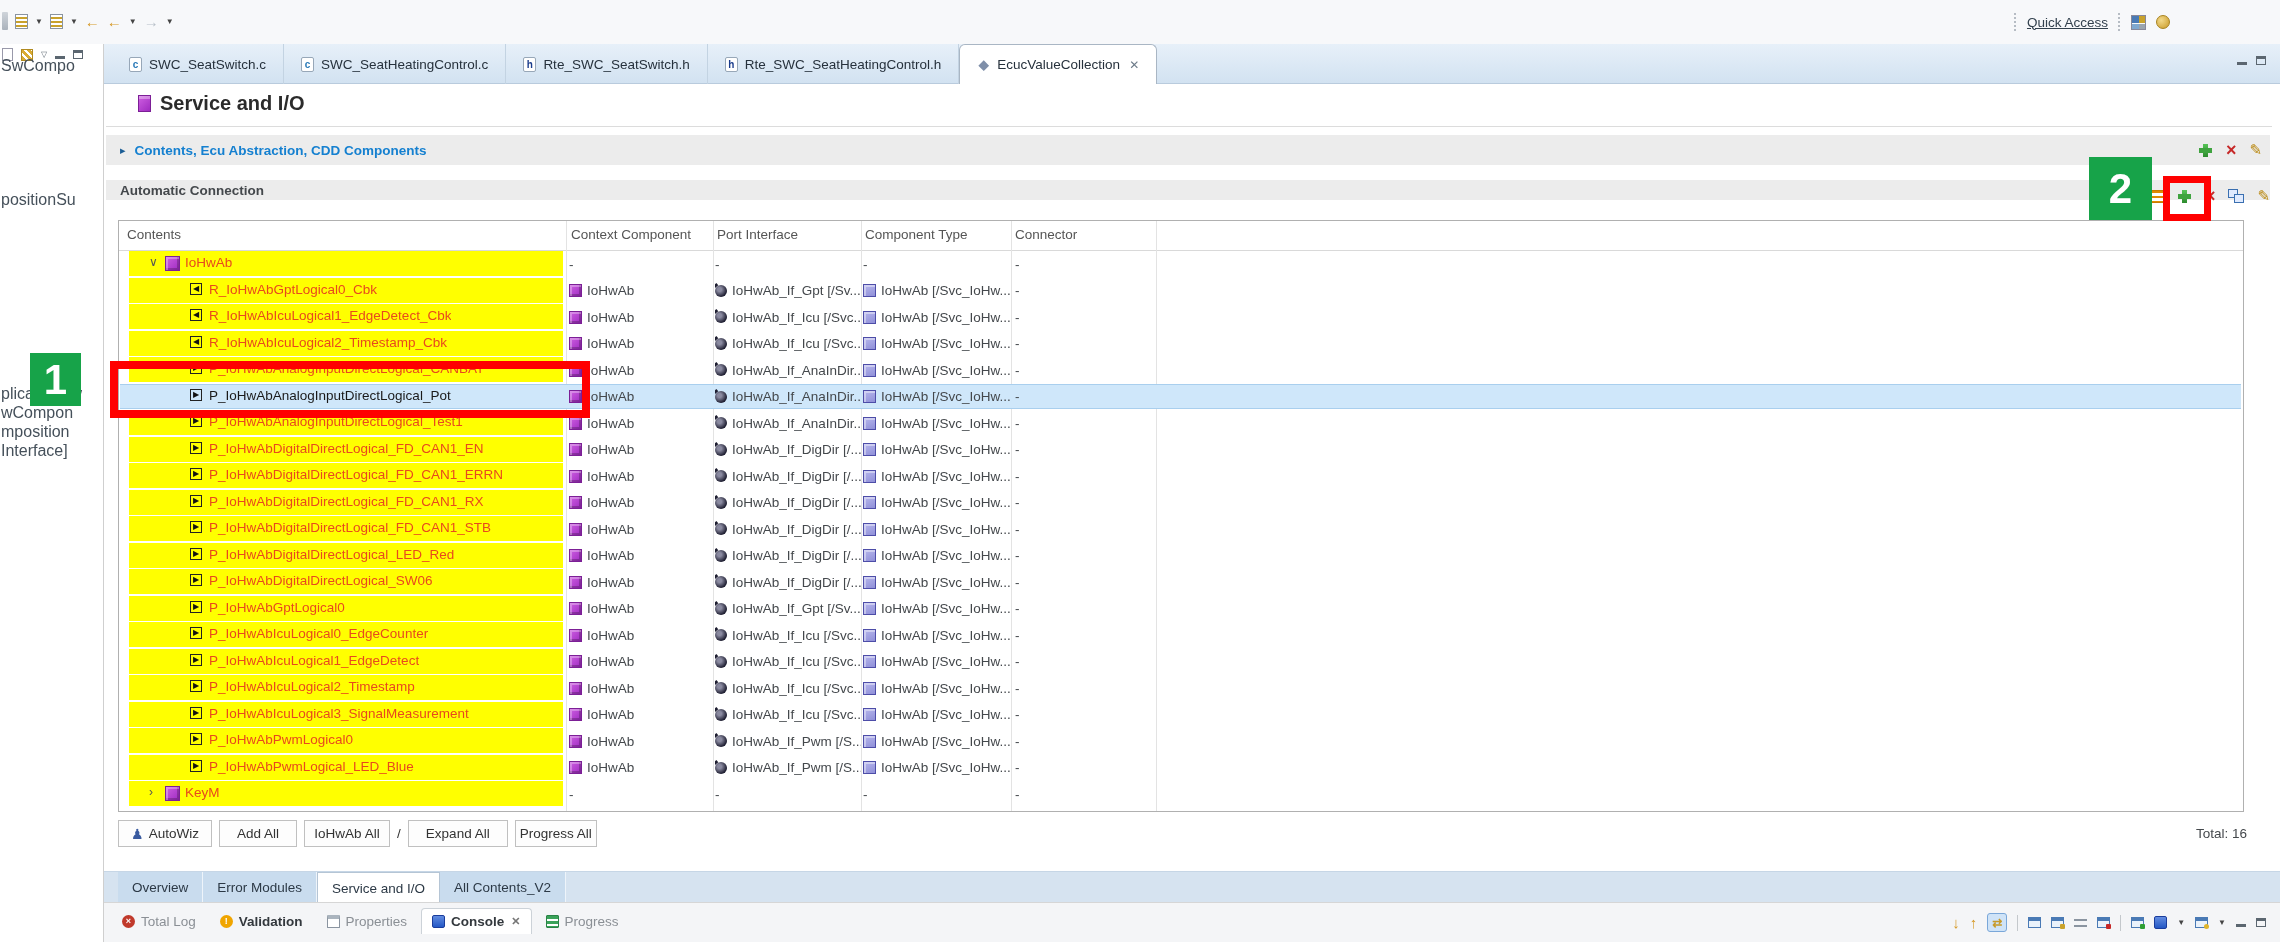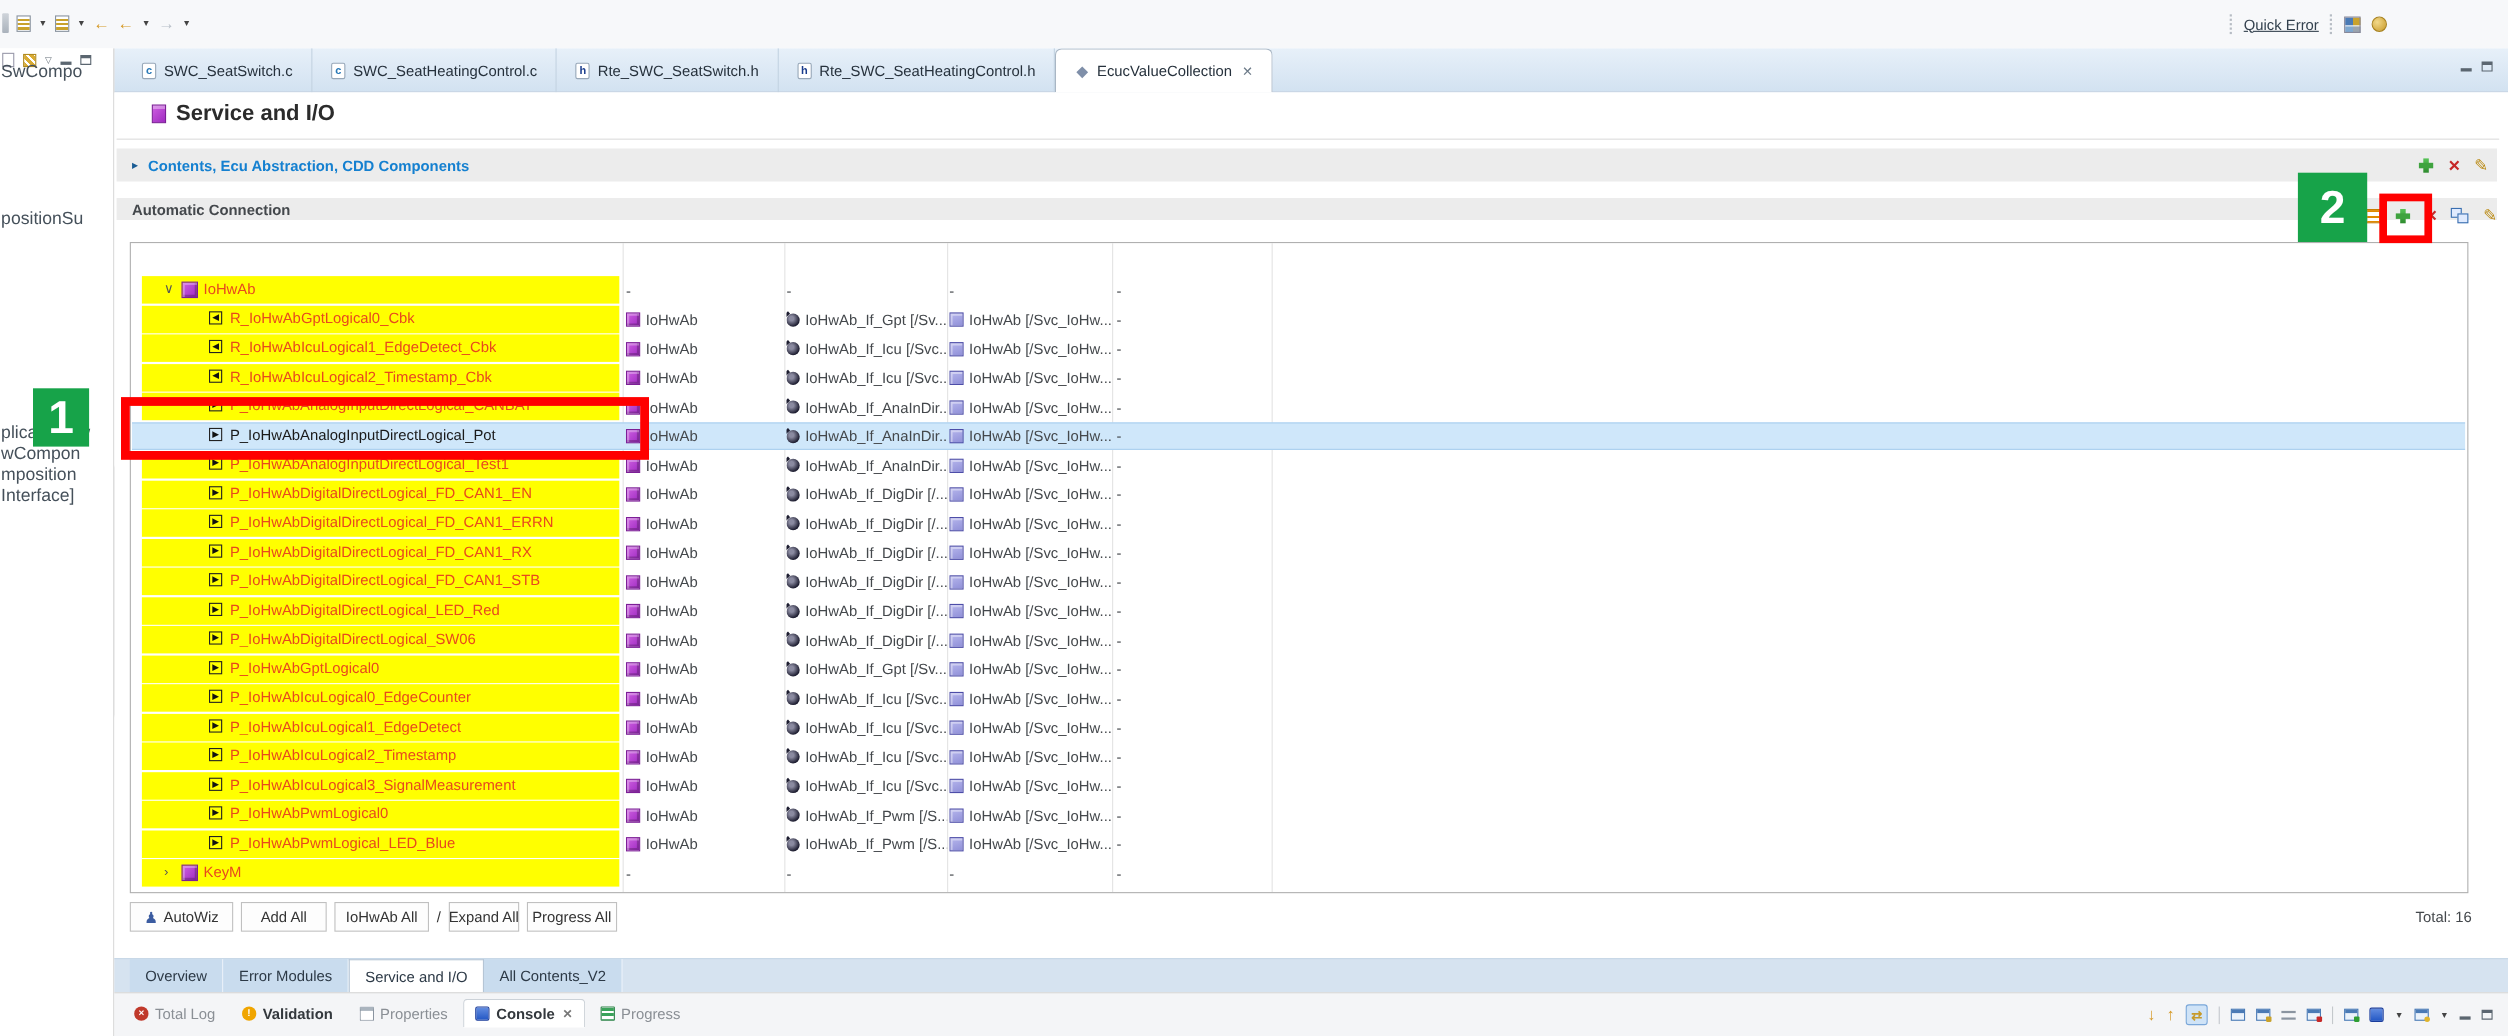--- a/index.html
+++ b/index.html
@@ -167,21 +167,21 @@
       <span class="ic-list"></span>
       <span class="dd">▼</span>
       <span class="arr-gold">←</span>
       <span class="arr-gold">←</span>
       <span class="dd">▼</span>
       <span class="arr-grey">→</span>
       <span class="dd">▼</span>
     </div>
     <div class="qa-wrap">
       <span class="qa-sep"></span>
-      <span class="quick-access">Quick Error</span>
+      <span class="quick-access">Quick Access</span>
       <span class="qa-sep"></span>
       <span class="persp-grid"></span>
       <span class="persp-round"></span>
     </div>
   </div>
 
   <div class="tabrow">
     <div class="etabs">
         <div class="etab inactive">
     <span class="ficon fi-c-file">c</span>
@@ -257,20 +257,27 @@
     </div>
     <div class="sec-icons r2">
       <span class="ic-sort"></span>
       <span class="ic-add"></span>
       <span class="ic-del">×</span>
       <span class="ic-connect"></span>
       <span class="ic-edit">✎</span>
     </div>
 
     <div class="table">
+      <div class="thead">
+        <span class="th" style="left:8px">Contents</span>
+        <span class="th" style="left:452px">Context Component</span>
+        <span class="th" style="left:598px">Port Interface</span>
+        <span class="th" style="left:746px">Component Type</span>
+        <span class="th" style="left:896px">Connector</span>
+      </div>
       <div class="colsep" style="left:447px"></div>
       <div class="colsep" style="left:594px"></div>
       <div class="colsep" style="left:742px"></div>
       <div class="colsep" style="left:892px"></div>
       <div class="colsep" style="left:1037px"></div>
       <div class="rows" id="rows">
           <div class="trow g" style="top: 0px;">
     <div class="rowbg"></div>
     <span class="exp">∨</span>
     <span class="tree-ic ic-comp"></span>
@@ -725,21 +732,21 @@
   </button>
         <button class="fbtn" style="width: 78px;">
 
     <span class="blabel">Add All</span>
   </button>
         <button class="fbtn" style="width: 86px;">
 
     <span class="blabel">IoHwAb All</span>
   </button>
         <span class="fsep">/</span>
-        <button class="fbtn" style="width: 64px; text-align: right;">
+        <button class="fbtn" style="width: 100px; text-align: right;">
 
     <span class="blabel">Expand All</span>
   </button>
         <button class="fbtn" style="width: 82px;">
 
     <span class="blabel">Progress All</span>
   </button>
       </div>
     <span class="total">Total: 16</span>
   </div>

